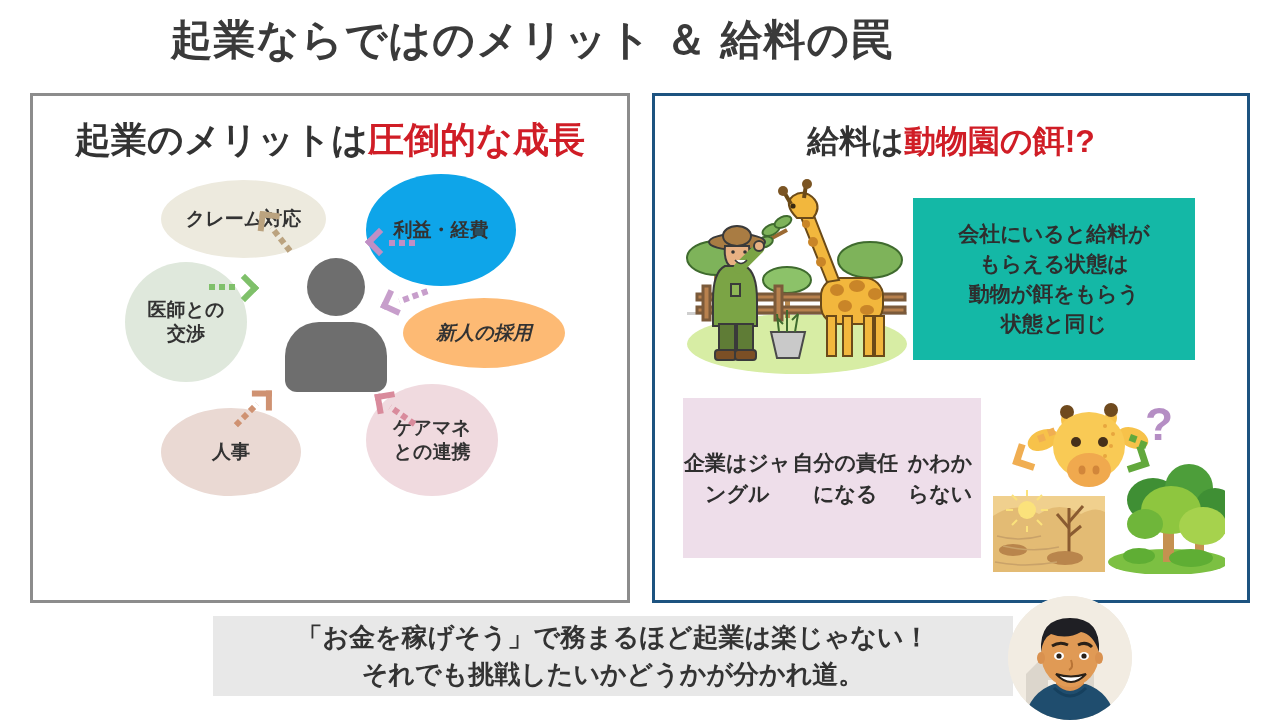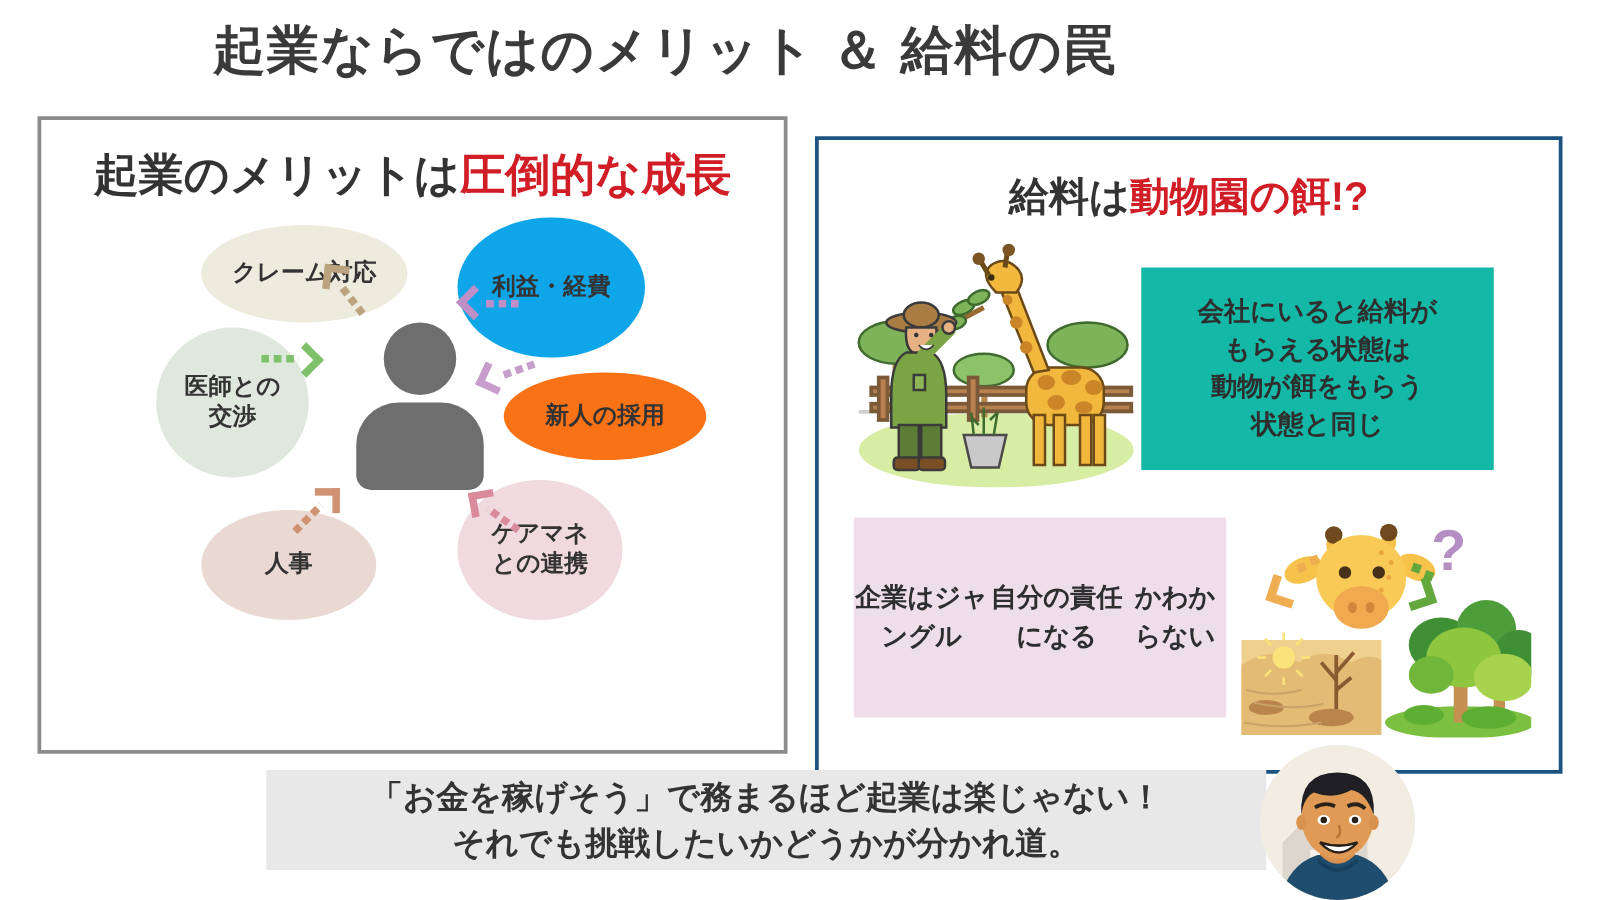--- a/index.html
+++ b/index.html
@@ -13,40 +13,40 @@
   
   .slide-title{
     position:absolute;left:0;top:12px;width:1064px;text-align:center;
     font-size:42px;font-weight:bold;color:#3a3a3a;letter-spacing:1px;
     white-space:nowrap;
   }
 
   
   .panel{position:absolute;background:#ffffff;box-sizing:border-box;}
   .panel-left{left:30px;top:93px;width:600px;height:510px;border:3px solid #8c8c8c;}
-  .panel-right{left:652px;top:109px;width:598px;height:510px;border:3px solid #1d5380;padding-left:44px;}
+  .panel-right{left:652px;top:93px;width:598px;height:510px;border:3px solid #1d5380;padding-left:44px;}
 
   .panel-head{
     position:absolute;left:0;top:20px;width:100%;text-align:center;
     font-size:36px;font-weight:bold;color:#333333;white-space:nowrap;
   }
   .panel-right .panel-head{font-size:32px;top:24px;}
   .red{color:#d01d26;}
 
   
   .diagram{position:absolute;left:0;top:78px;width:594px;height:330px;}
   .bub{
     position:absolute;border-radius:50%;
     display:flex;align-items:center;justify-content:center;text-align:center;
     font-size:19px;font-weight:bold;color:#333333;line-height:1.25;
   }
   .b-claim {left:128px; top:6px;   width:165px;height:78px;  background:#edeade;}
   .b-profit{left:333px; top:0px;   width:150px;height:112px; background:#0ea5e9;}
   .b-doctor{left:92px;  top:88px;  width:122px;height:120px; background:#dfe8dc;}
-  .b-hire  {left:370px; top:124px; width:162px;height:70px;  background:#f97316;}
+  .b-hire  {left:370px; top:124px; width:162px;height:70px;  background:#fdba74;font-style:italic;}
   .b-hr    {left:128px; top:234px; width:140px;height:88px;  background:#ead9d3;}
   .b-care  {left:333px; top:210px; width:132px;height:112px; background:#f0dadf;}
 
   
   .person{position:absolute;left:248px;top:84px;width:110px;height:140px;}
   .person .head{
     position:absolute;left:26px;top:0;width:58px;height:58px;border-radius:50%;
     background:#6e6e6e;
   }
   .person .body{

